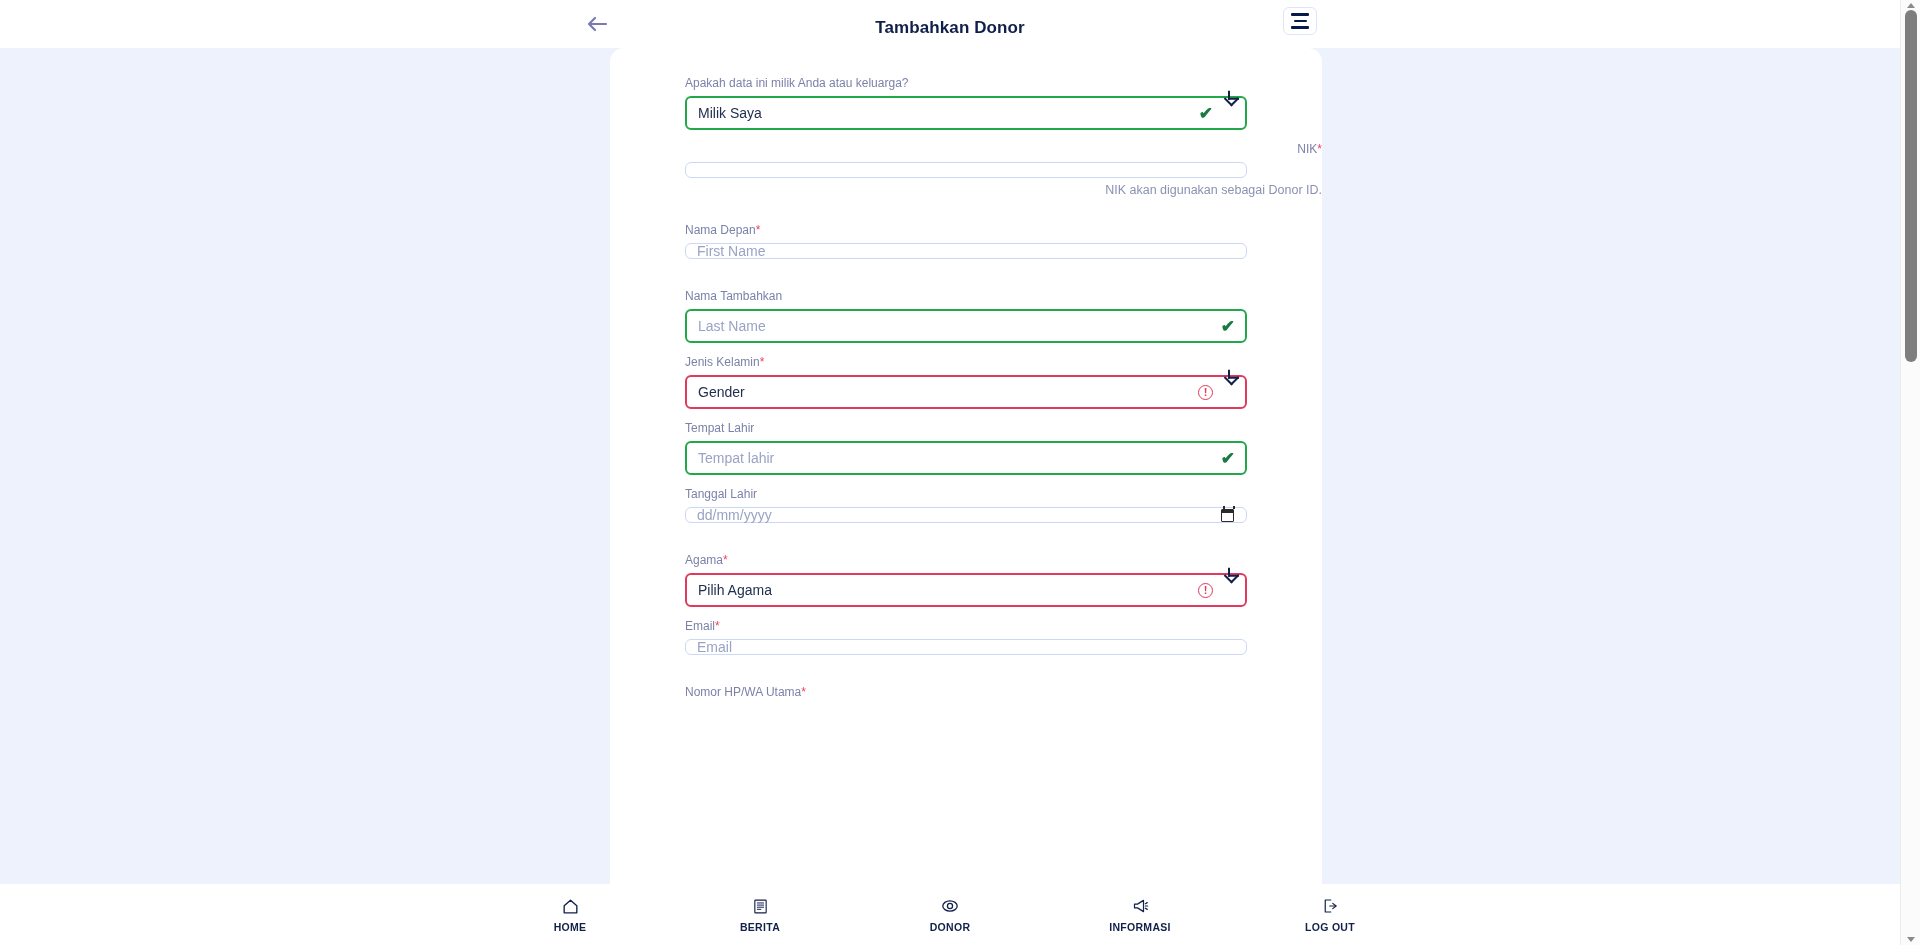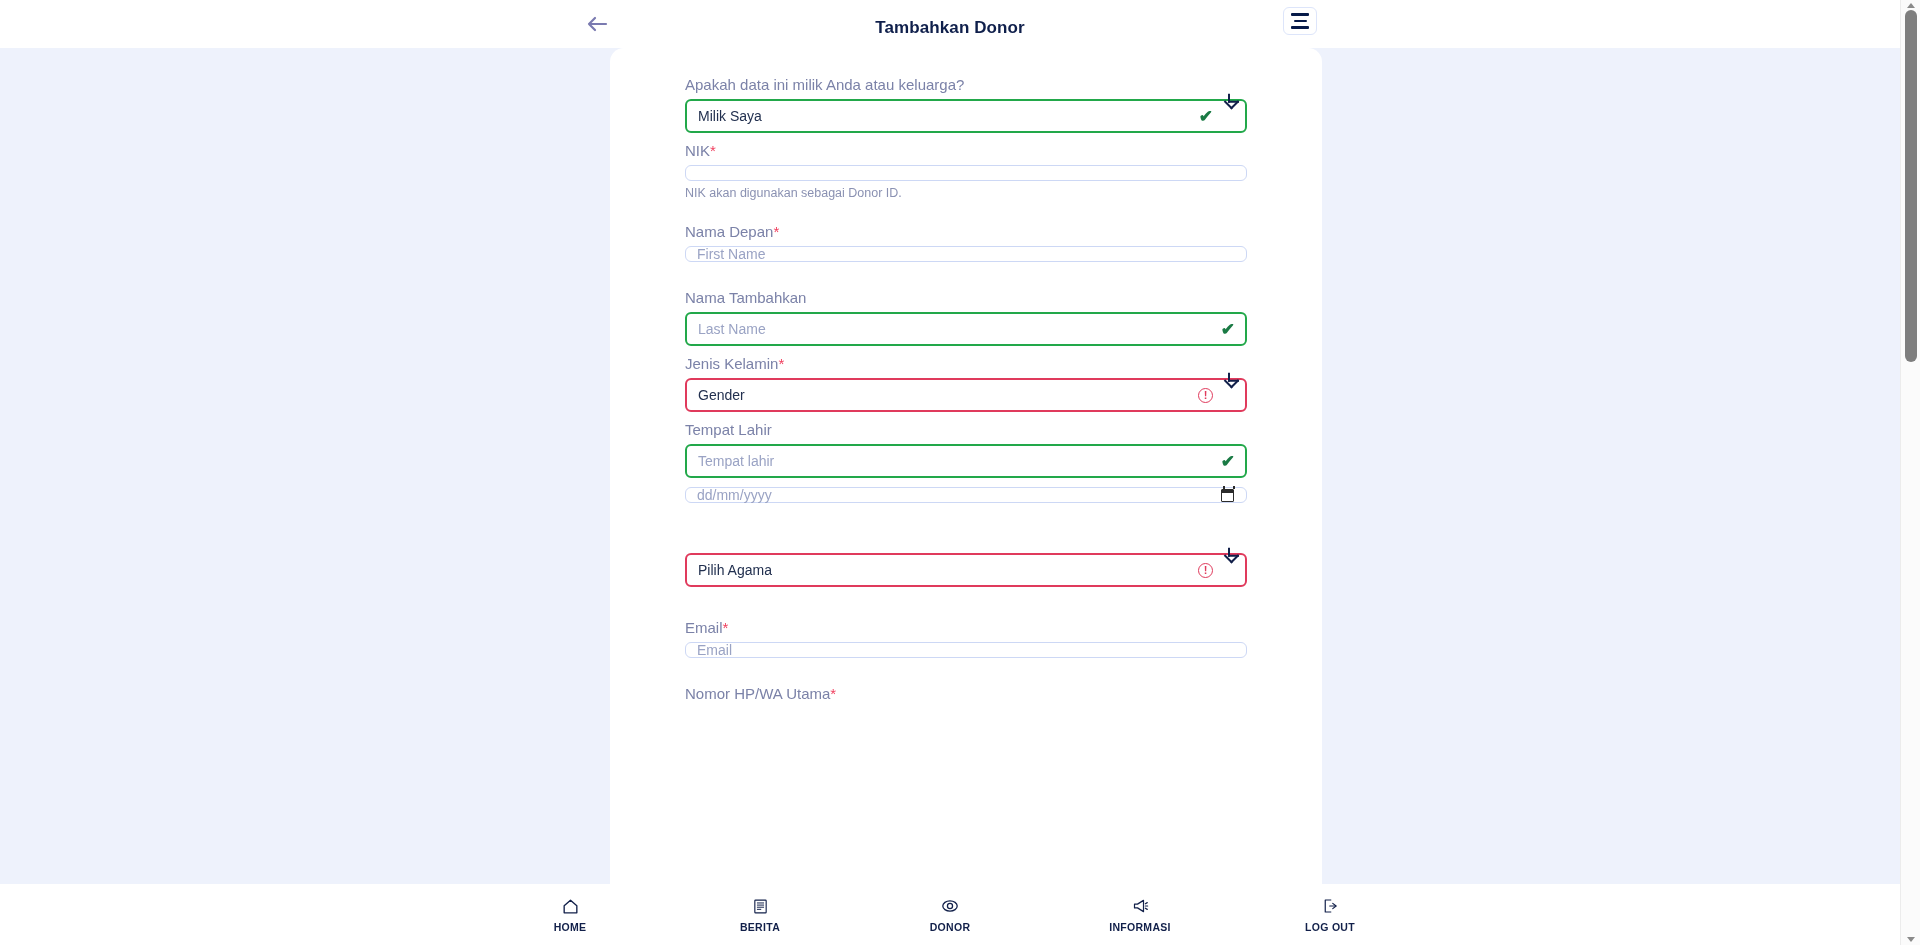--- a/index.html
+++ b/index.html
@@ -56,21 +56,21 @@
     position: absolute; left: 610px; top: 0;
     width: 712px; min-height: 900px;
     background: #ffffff;
     border-radius: 14px 14px 0 0;
     padding: 26px 0 0 0;
   }
   .inner { padding: 0 0 0 0; }
 
   .field { position: absolute; left: 0; width: 712px; }
   .label {
-    font-size: 15px; color: #7b82a8;
+    font-size: 12px; color: #7b82a8;
     margin: 0 0 6px 0; padding-left: 0;
     display: block; white-space: nowrap;
   }
   .req { color: #f0405f; }
 
   .ctrl-wrap { position: relative; width: 562px; margin-left: 0; border-radius: 14px; }
   .ctrl {
     width: 562px; height: 16px;
     border: 1px solid #cdd8f5; border-radius: 6px;
     background: #fff;
@@ -180,21 +180,21 @@
                 <span>Milik Saya</span>
               </div>
               <div class="adorn chev">
                 <span class="chev"></span>
               </div>
               <div class="adorn chk-sel">
                 <span class="check">✔</span>
               </div>
             </div>
           </div>
-          <div class="field" style="top: 94px; padding-left: 75px;">
+          <div class="field" style="top: 94px; padding-left: 75px; text-align: right;">
             <div class="label">NIK<span class="req">*</span></div>
             <div class="ctrl-wrap">
               <div class="ctrl">
                 <span></span>
               </div>
             </div>
             <div class="hint">NIK akan digunakan sebagai Donor ID.</div>
           </div>
           <div class="field" style="top: 175px; padding-left: 75px;">
             <div class="label">Nama Depan<span class="req">*</span></div>
@@ -234,30 +234,32 @@
             <div class="ctrl-wrap">
               <div class="ctrl ok ph">
                 <span>Tempat lahir</span>
               </div>
               <div class="adorn chk">
                 <span class="check">✔</span>
               </div>
             </div>
           </div>
           <div class="field" style="top: 439px; padding-left: 75px;">
+            <div class="label">Tanggal Lahir</div>
             <div class="ctrl-wrap">
               <div class="ctrl ph">
                 <span>dd/mm/yyyy</span>
               </div>
               <div class="adorn cal">
                 <span class="cal-ic"></span>
               </div>
             </div>
           </div>
           <div class="field" style="top: 505px; padding-left: 75px;">
+            <div class="label">Agama<span class="req">*</span></div>
             <div class="ctrl-wrap">
               <div class="ctrl err value">
                 <span>Pilih Agama</span>
               </div>
               <div class="adorn chev">
                 <span class="chev"></span>
               </div>
               <div class="adorn err-sel">
                 <span class="errmark">!</span>
               </div>

